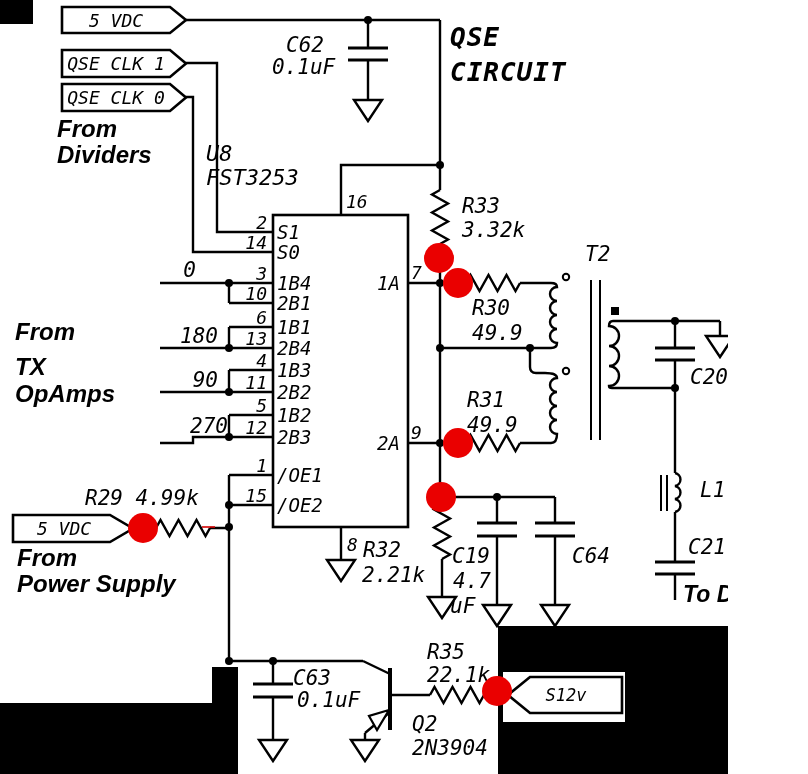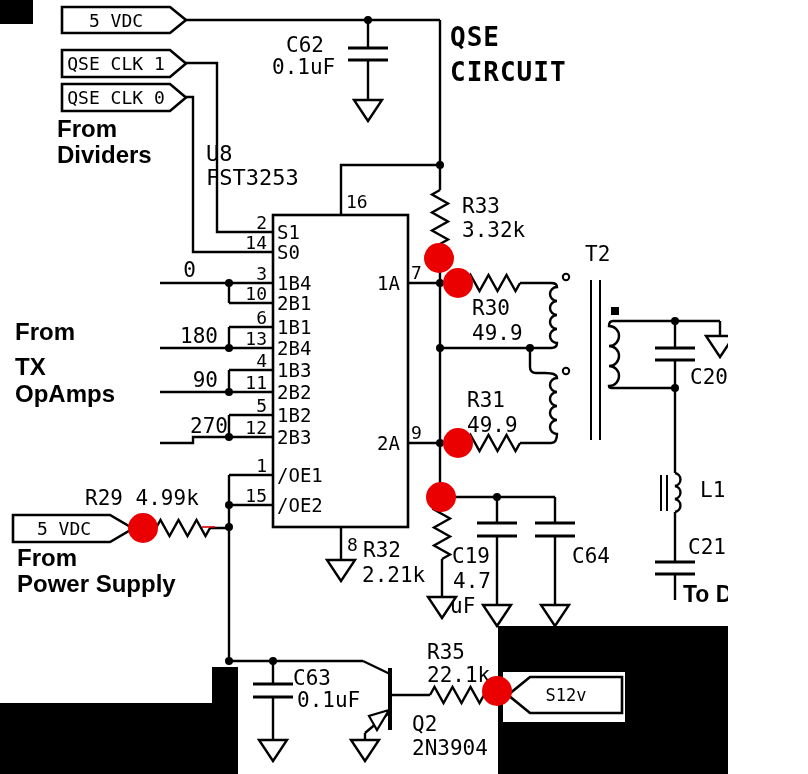--- a/index.html
+++ b/index.html
@@ -1,16 +1,16 @@
 <!DOCTYPE html>
 <html><head>
 <meta charset="utf-8">
 <style>
   html,body{margin:0;padding:0;background:#ffffff;}
-  .stage{position:relative;width:728px;height:774px;background:#ffffff;overflow:hidden;}
+  .stage{position:relative;width:728px;height:774px;background:#ffffff;overflow:hidden;font-style:italic;}
   svg{position:absolute;left:0;top:0;}
   text{font-family:"DejaVu Sans Mono",monospace;fill:#000;}
   .t21{font-size:21px;}
   .t19{font-size:19px;}
   .t18{font-size:18px;}
   .t17{font-size:17px;}
   .t22{font-size:22px;}
   .ttl{font-size:26px;font-weight:bold;letter-spacing:1px;}
   .blue{font-family:"Liberation Sans",sans-serif;font-weight:bold;}
   .b24{font-size:24px;}

